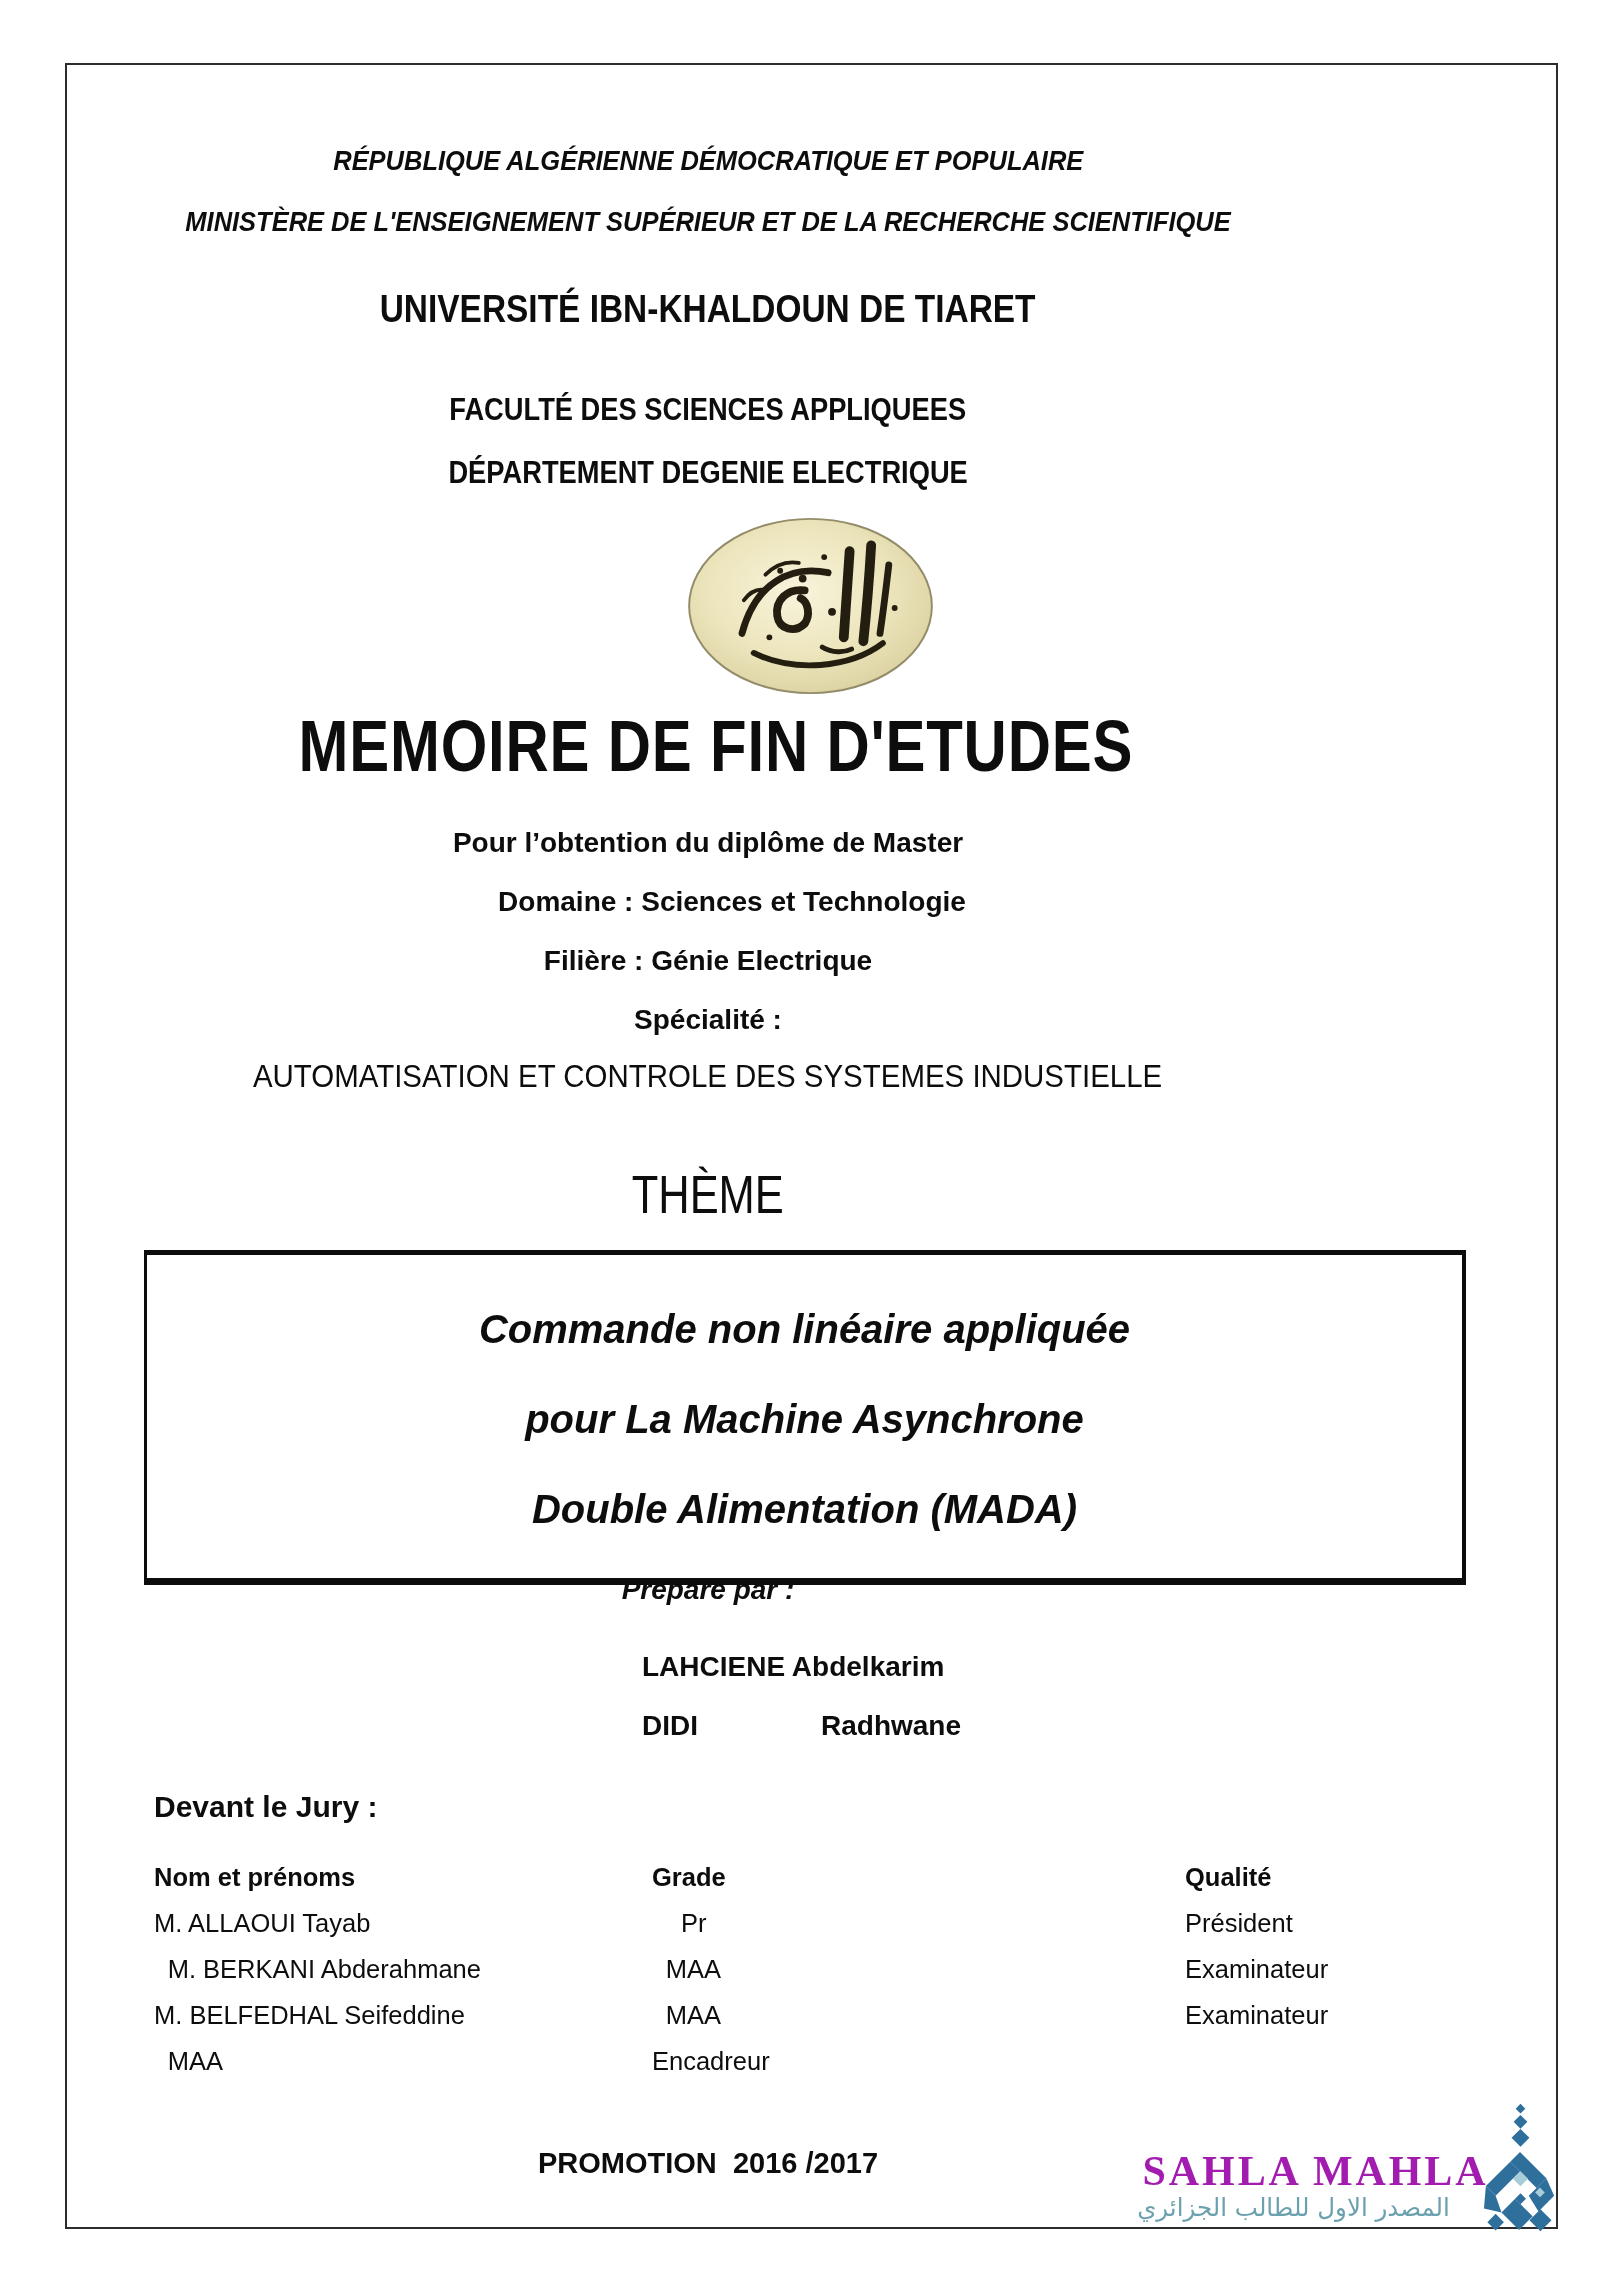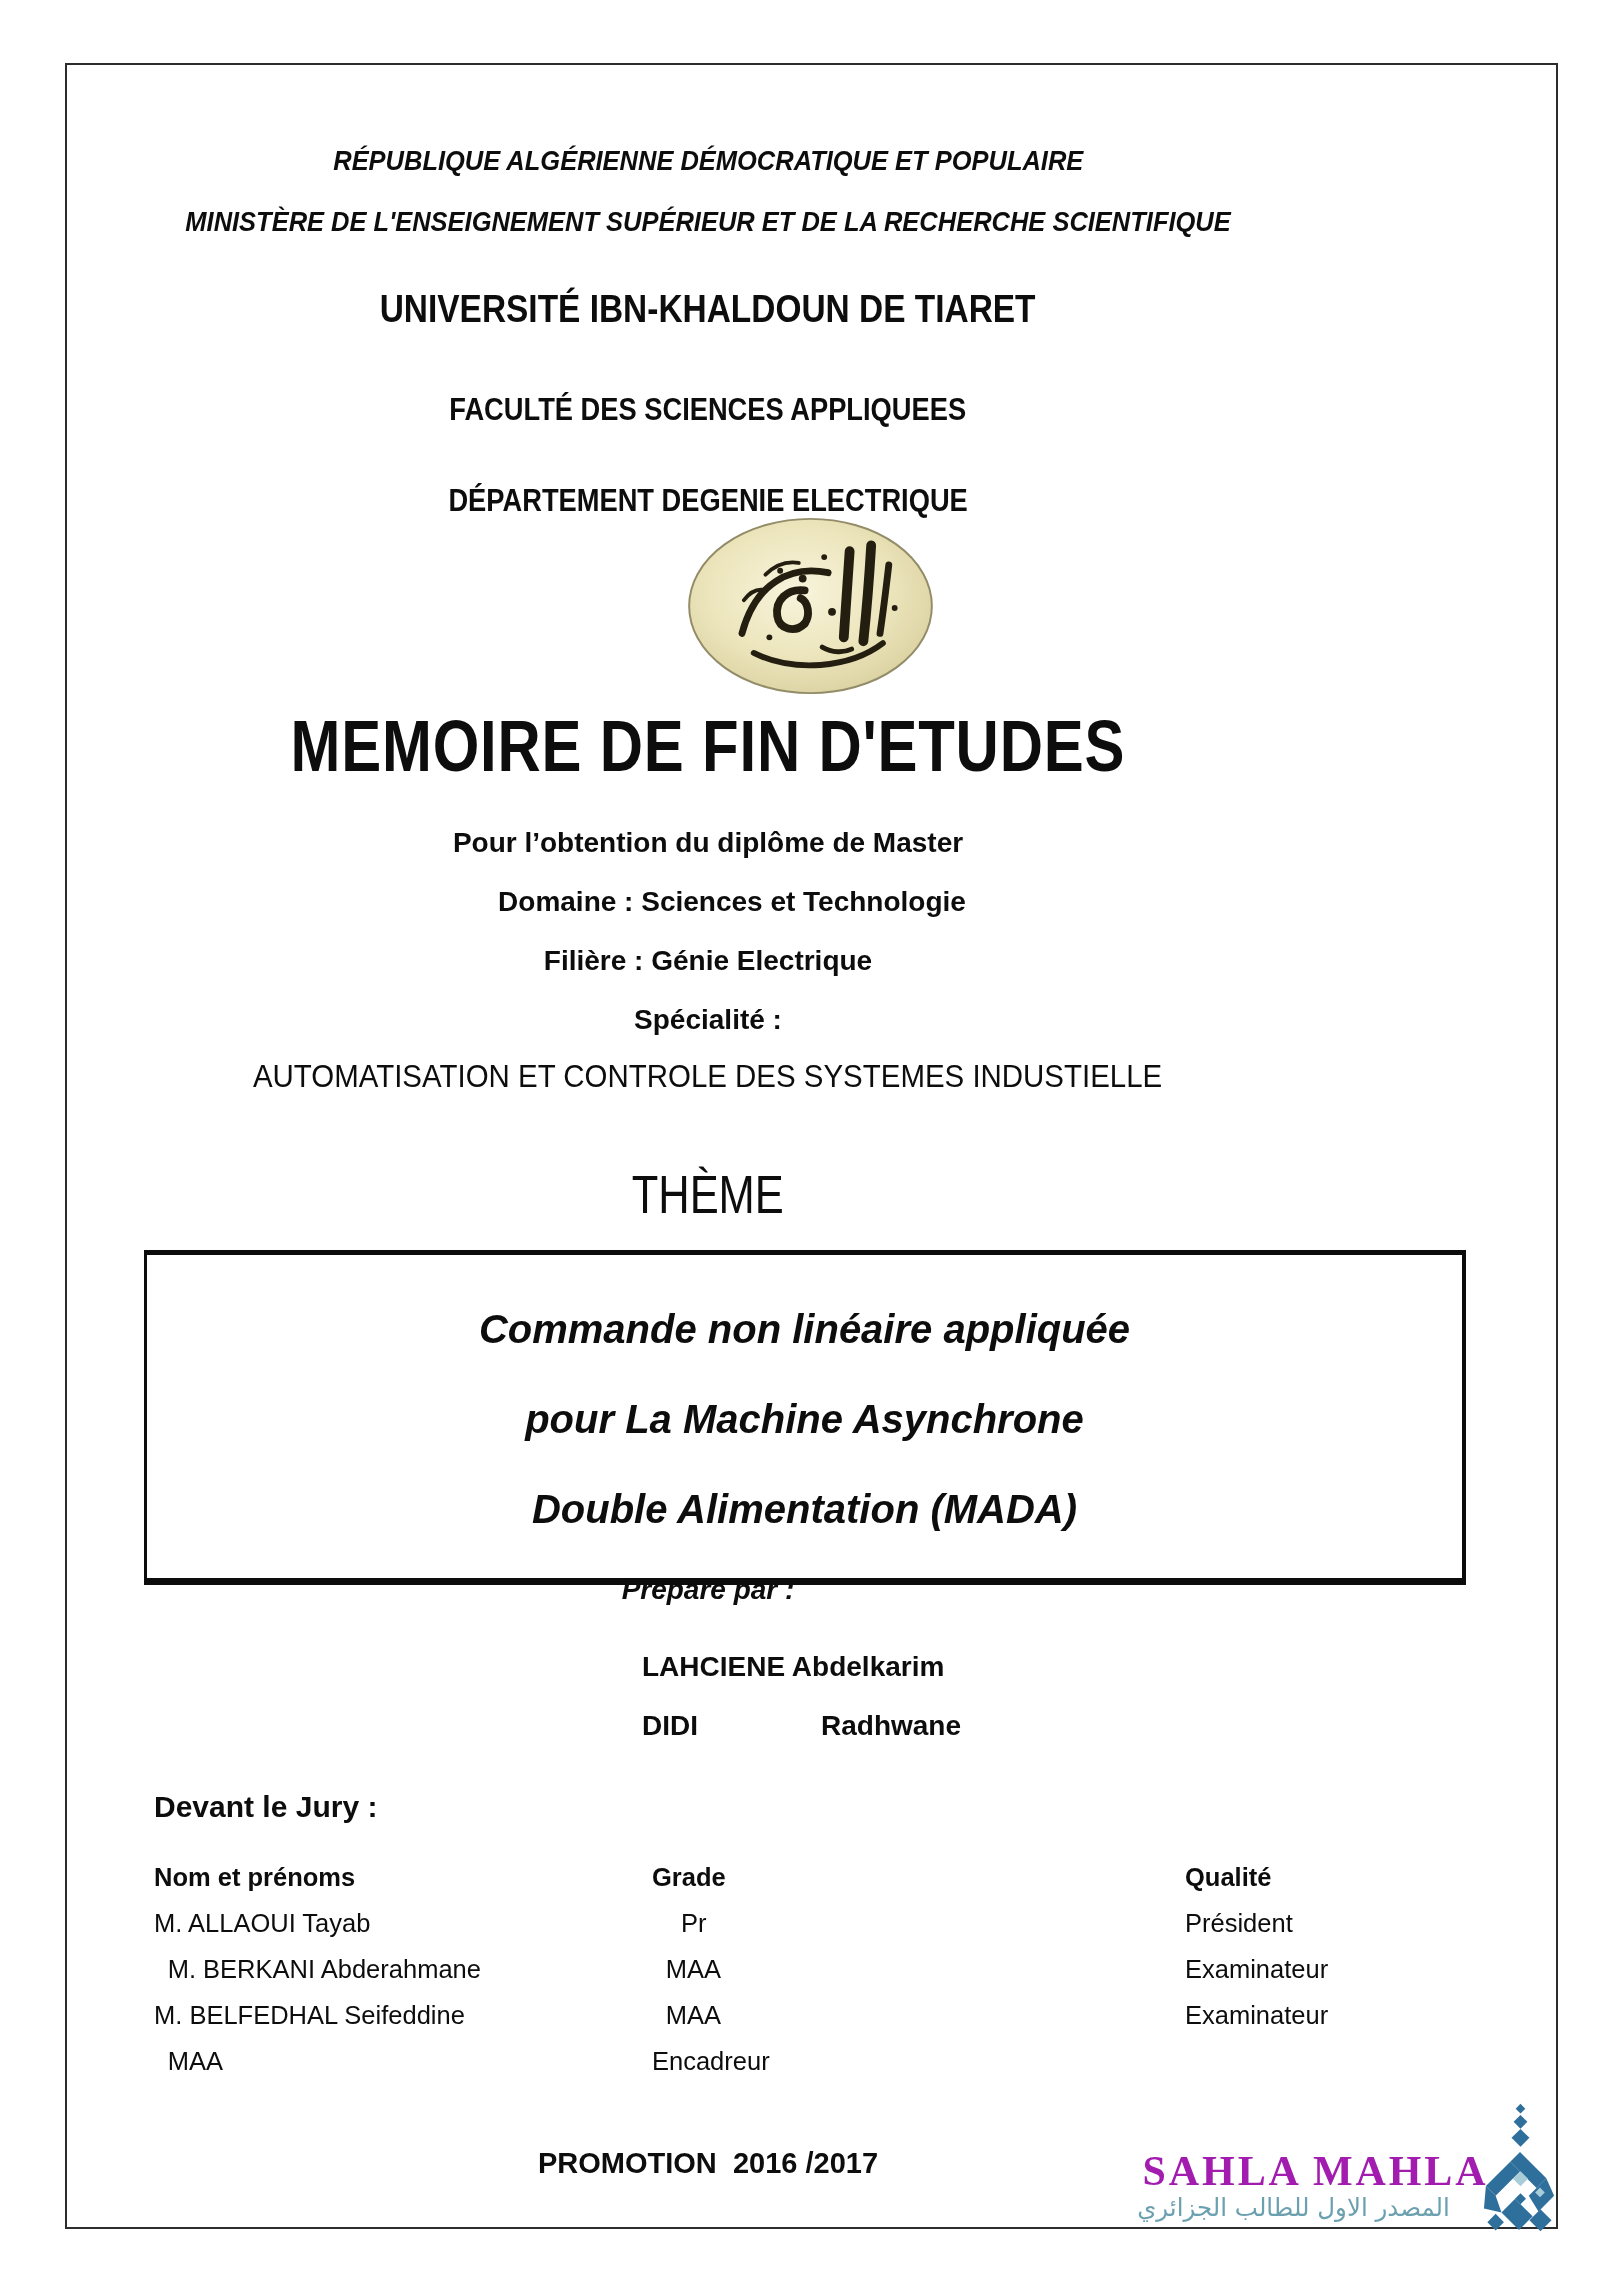--- a/index.html
+++ b/index.html
@@ -20,25 +20,25 @@
     left:65px;top:63px;width:1489px;height:2162px;
     border:2px solid #2c2c2c;
   }
 
   .gov-line{font-style:italic;font-weight:bold;font-size:27.4px;}
   .gov1{top:145px;}
   .gov2{top:206px;}
 
   .univ{top:288px;font-weight:bold;font-size:38px;}
   .fac{top:392px;font-weight:bold;font-size:31px;}
-  .dep{top:455px;font-weight:bold;font-size:31px;margin-top:28px;}
+  .dep{top:455px;font-weight:bold;font-size:31px;}
 
   .seal{left:50%;top:514px;margin-left:-125px;width:251px;height:184px;}
 
-  .memoire{top:704px;font-weight:bold;font-size:73px;letter-spacing:1px;}
+  .memoire{top:704px;font-weight:bold;font-size:73px;letter-spacing:1px;padding-left:8px;}
   .memoire .cond{transform:scaleX(0.82);}
 
   .sub1{top:827px;font-weight:bold;font-size:28px;}
   .sub2{top:886px;font-weight:bold;font-size:28px;margin-left:24px;}
   .sub3{top:945px;font-weight:bold;font-size:28px;}
   .sub4{top:1004px;font-weight:bold;font-size:28px;}
   .sub5{top:1059px;font-weight:normal;font-size:31px;}
   .sub5 .cond{transform:scaleX(0.95);}
 
   .theme-h{top:1164px;font-weight:normal;font-size:53px;}

